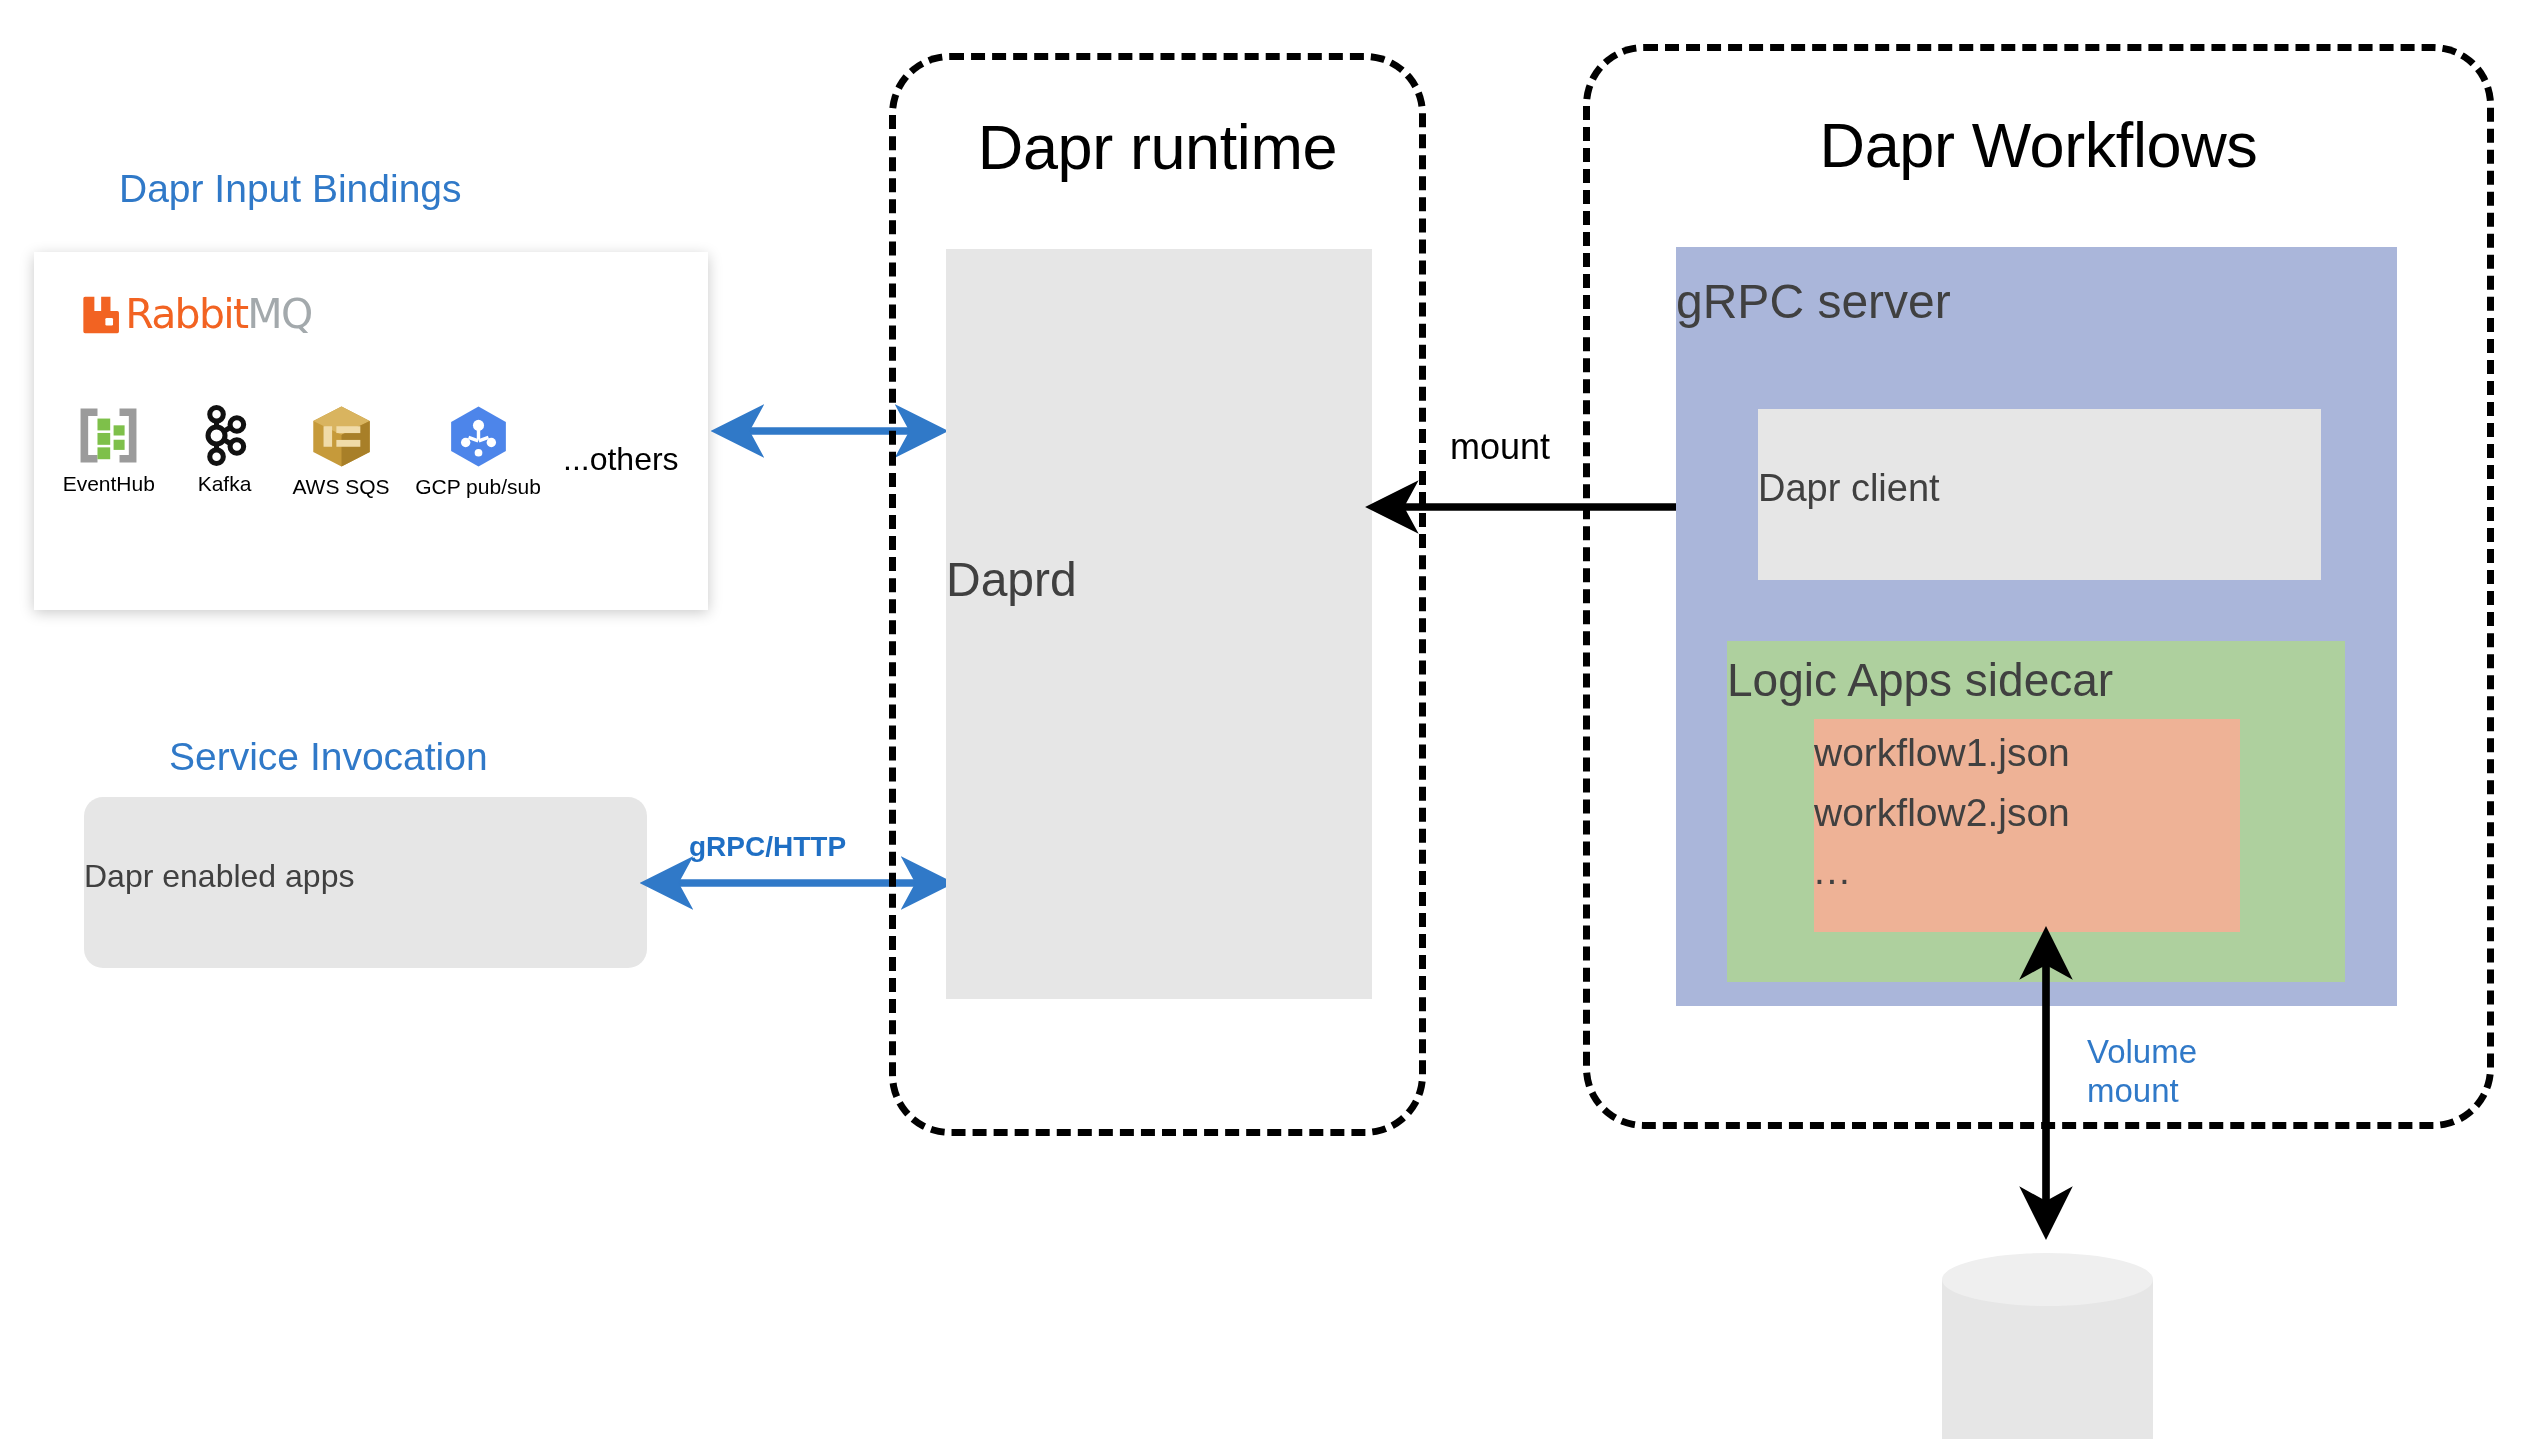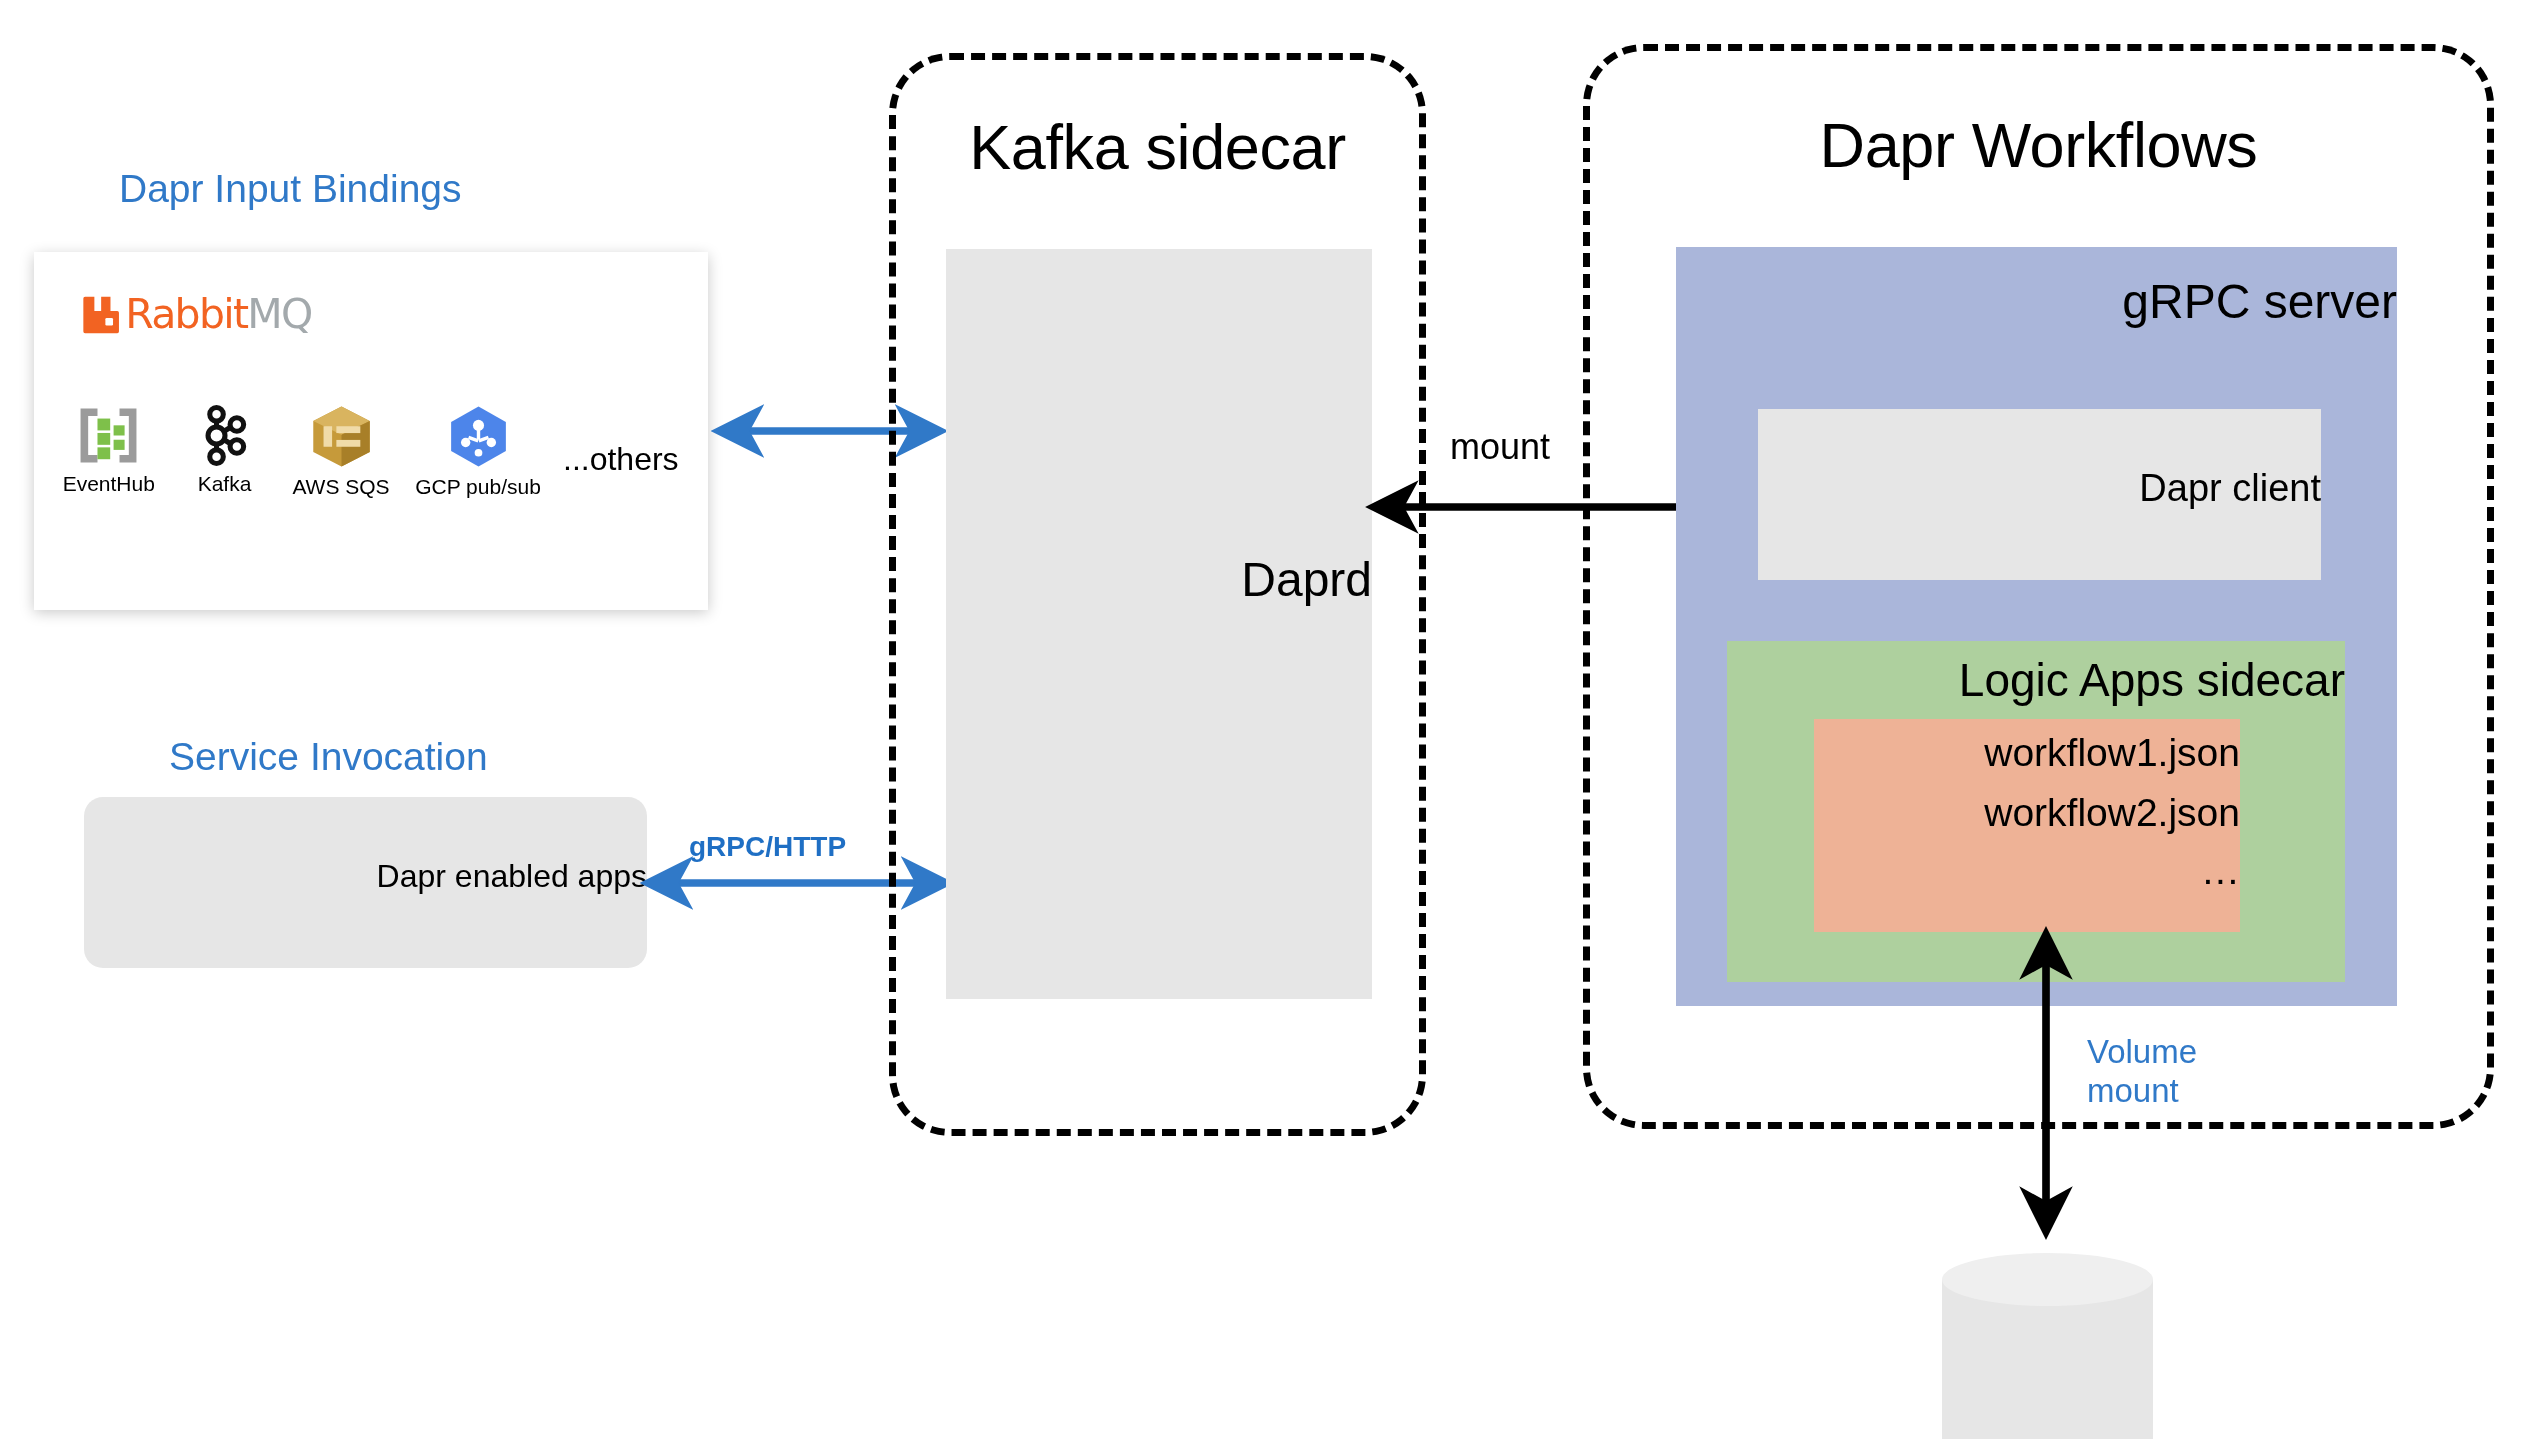--- a/index.html
+++ b/index.html
@@ -41,24 +41,23 @@
 
   
   .panel-gray   { background: #e6e6e6; }
   .panel-blue   { background: #aab6da; }
   .panel-green  { background: #aed09e; }
   .panel-salmon { background: #eeb296; }
 
   .panel-label {
     position: absolute;
     left: 0; right: 0;
-    text-align: right;
-    color: #000000;
-    white-space: nowrap;
-    padding-left: 8px;
+    text-align: left;
+    color: #404040;
+    white-space: nowrap;
   }
 
   
   .blue-heading {
     color: #3079c8;
     font-size: 39px;
     white-space: nowrap;
   }
 
   
@@ -243,21 +242,21 @@
     <div class="panel-label" style="top:61px; font-size:32px;">Dapr enabled apps</div>
   </div>
 
   <div class="abs arrow-label" style="left:689px; top:831px; font-size:28px; font-weight:bold; color:#1f6fc4;">gRPC/HTTP</div>
 
   <svg class="arrow-svg" style="left:635px; top:853px; width:324px; height:60px;" viewBox="0 0 380 70" width="324" height="60">
     <line x1="18" y1="35" x2="362" y2="35" stroke="#3079c8" stroke-width="9" marker-start="url(#blueHeadL)" marker-end="url(#blueHeadR)"></line>
   </svg>
 
   <div class="abs dashed-box" style="left:889px; top:53px; width:537px; height:1083px;"></div>
-  <div class="container-title" style="left:889px; top:111px; width:537px;">Kafka sidecar</div>
+  <div class="container-title" style="left:889px; top:111px; width:537px;">Dapr runtime</div>
 
   <div class="abs panel-gray" style="left:946px; top:249px; width:426px; height:750px;">
     <div class="panel-label" style="top:303px; font-size:48px;">Daprd</div>
   </div>
 
   <div class="abs arrow-label" style="left:1450px; top:426px; font-size:36px; color:#000;">mount</div>
 
   <svg class="arrow-svg" style="left:1360px; top:473px; width:443px; height:68px;" viewBox="0 0 520 80" width="443" height="68">
     <defs>
       <marker id="blkHeadR" markerWidth="7" markerHeight="7" refX="5.6" refY="3.5" orient="auto">

